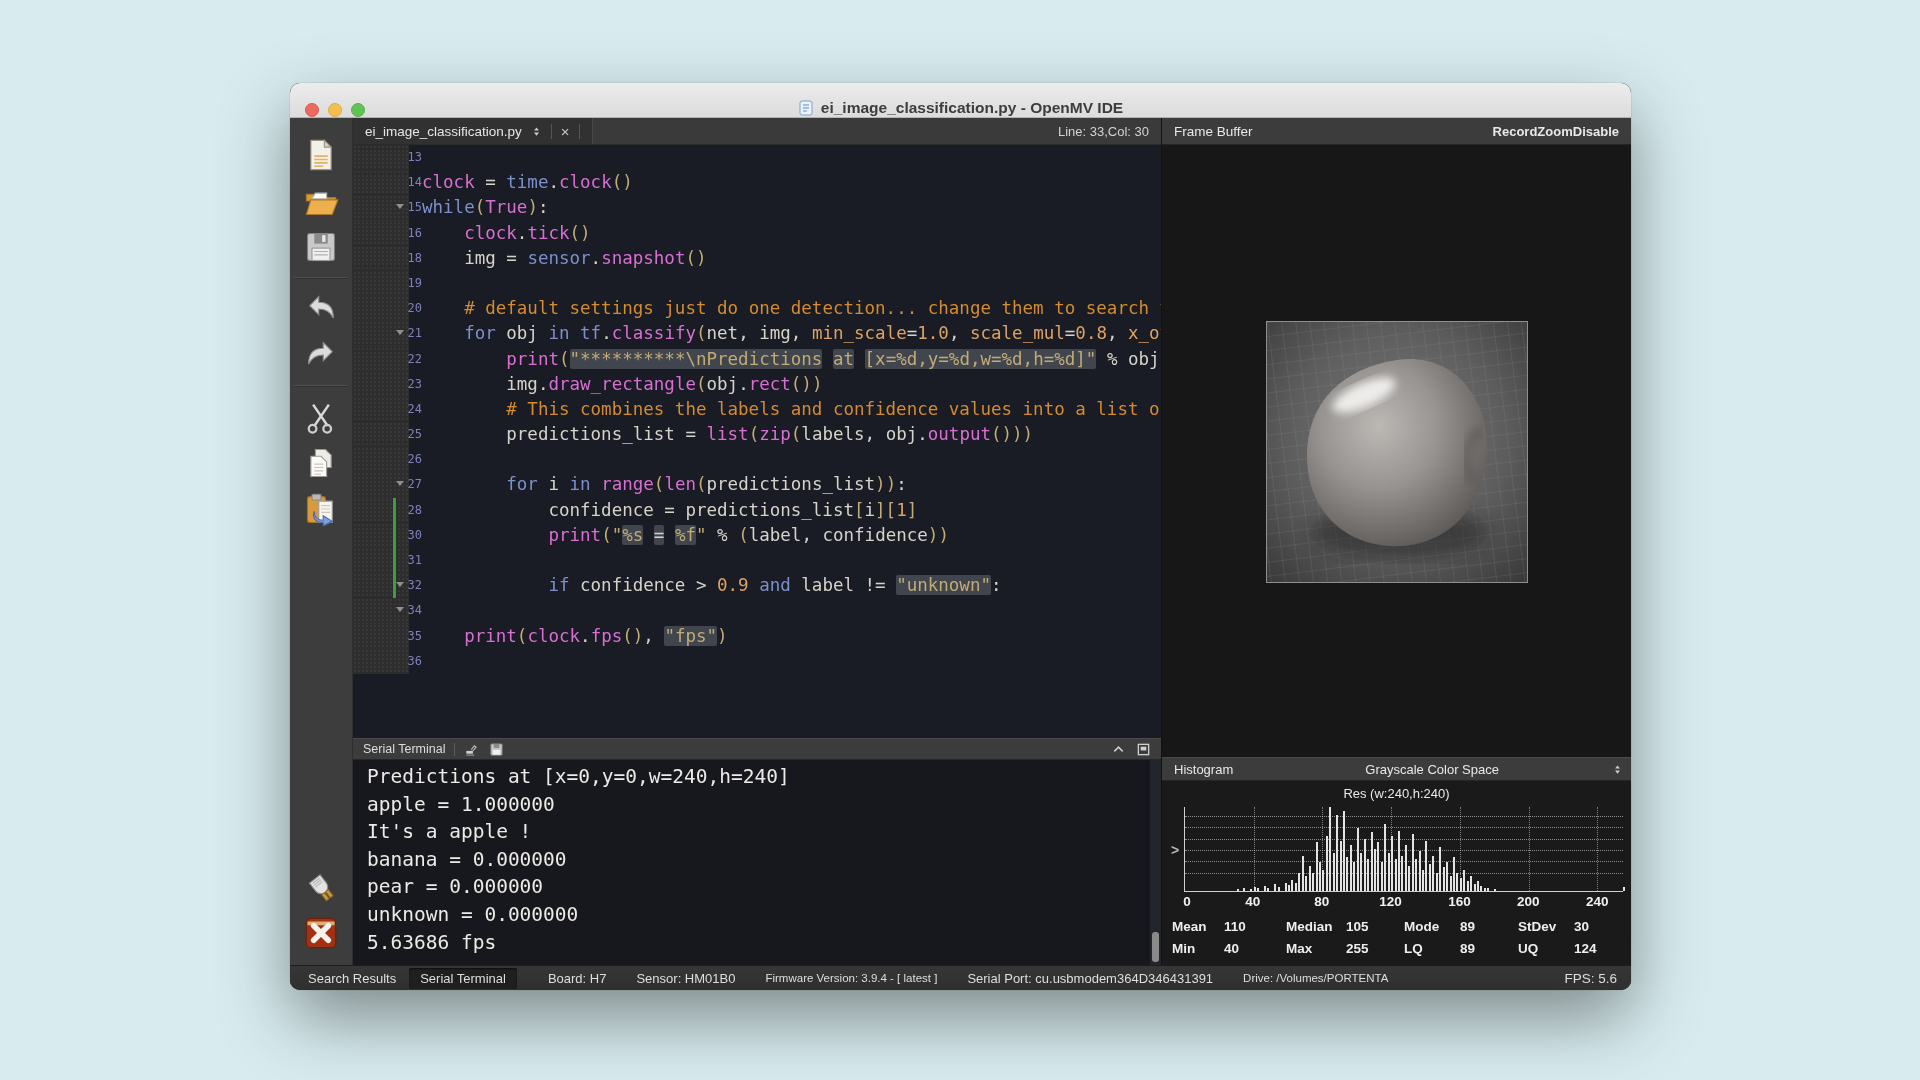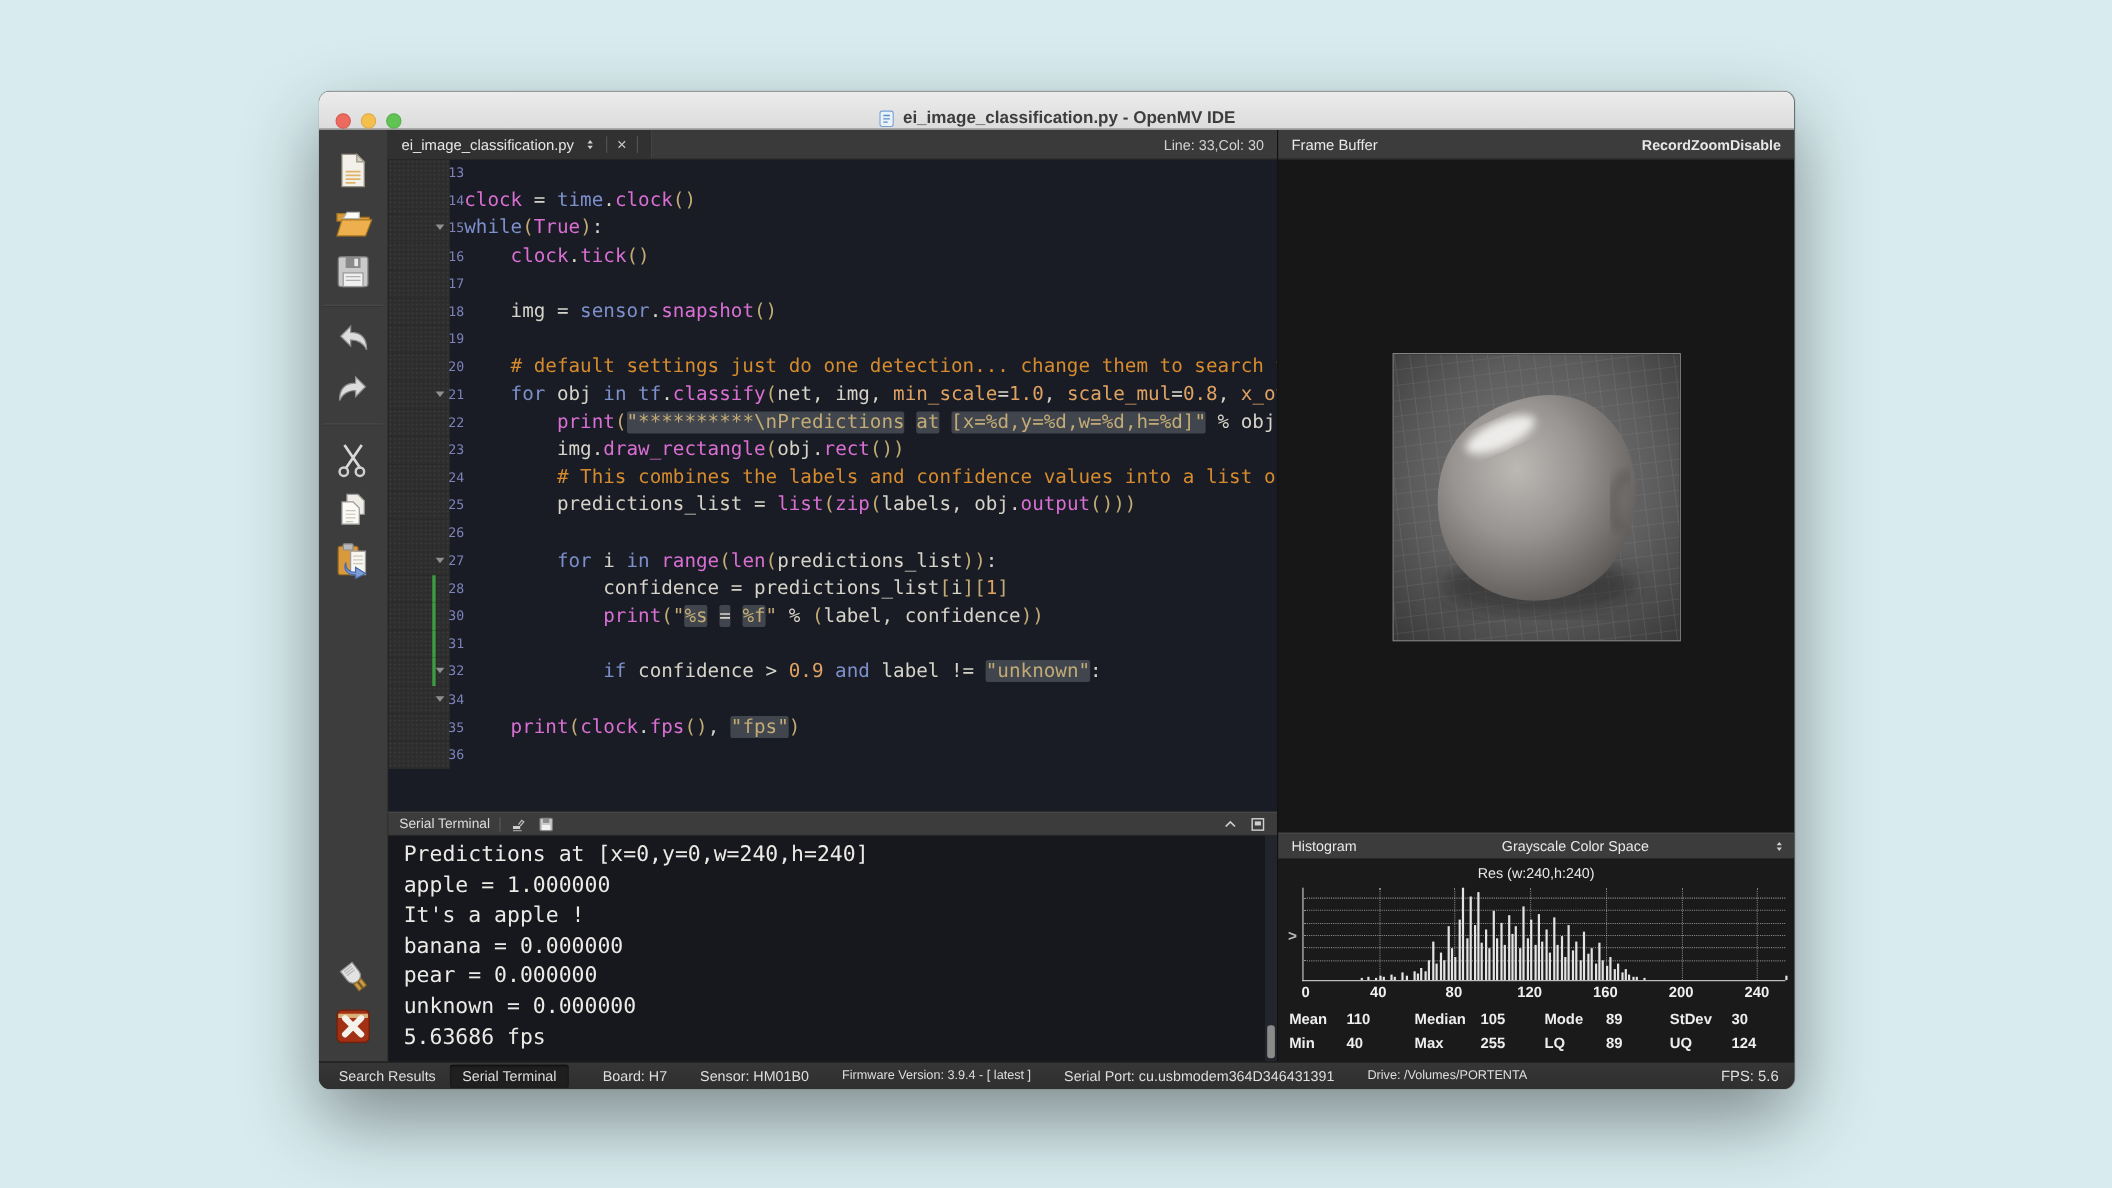--- a/index.html
+++ b/index.html
@@ -259,26 +259,20 @@
               <span class="lnum">15</span>
               <span class="fold"></span>
             </div>
             <div class="ctext"><span class="tk-k">while</span><span class="tk-b">(</span><span class="tk-f">True</span><span class="tk-b">)</span><span class="tk-p">:</span></div>
           </div>
           <div class="crow">
             <div class="gut">
               <span class="lnum">16</span>
             </div>
             <div class="ctext"><span class="tk-p">    </span><span class="tk-f">clock</span><span class="tk-p">.</span><span class="tk-f">tick</span><span class="tk-b">()</span></div>
-          </div>
-          <div class="crow">
-            <div class="gut">
-              <span class="lnum">17</span>
-            </div>
-            <div class="ctext"></div>
           </div>
           <div class="crow">
             <div class="gut">
               <span class="lnum">18</span>
             </div>
             <div class="ctext"><span class="tk-p">    </span><span class="tk-p">img</span><span class="tk-p"> = </span><span class="tk-k">sensor</span><span class="tk-p">.</span><span class="tk-f">snapshot</span><span class="tk-b">()</span></div>
           </div>
           <div class="crow">
             <div class="gut">
               <span class="lnum">19</span>

